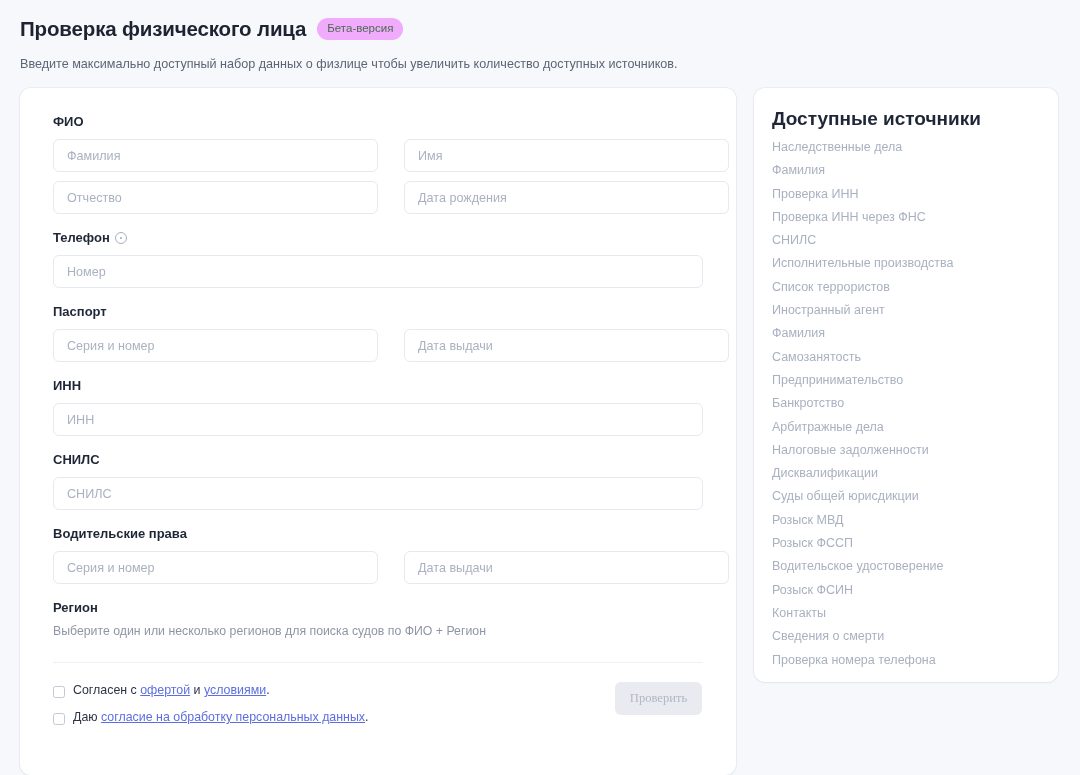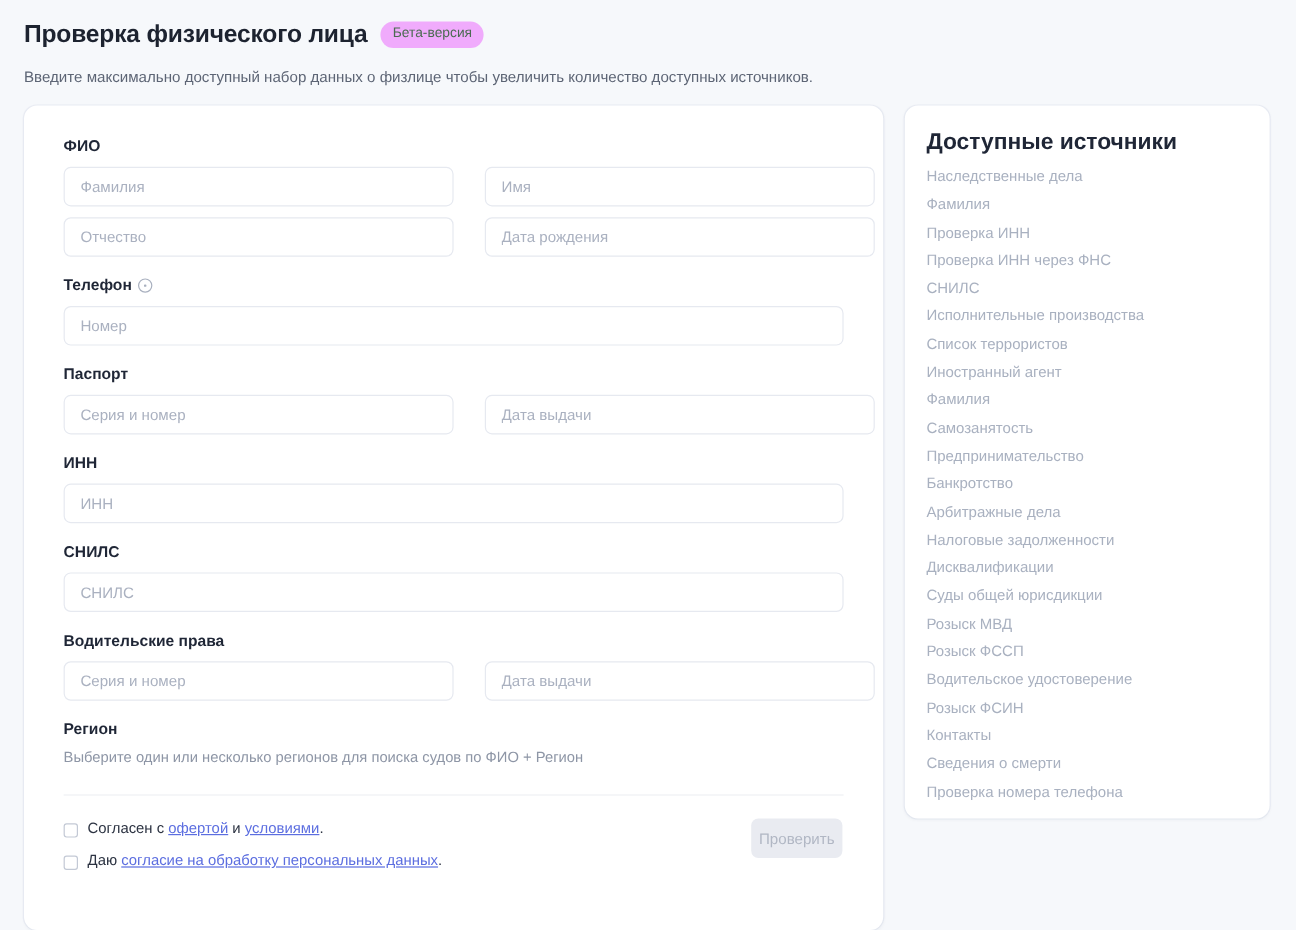--- a/index.html
+++ b/index.html
@@ -187,27 +187,27 @@
     height: 12px;
     border: 1px solid #c3c9d5;
     border-radius: 2.5px;
     background: #fff;
     flex: 0 0 12px;
     margin-top: 1px;
   }
   .lnk { color: #5c6ee0; }
 
   .submit-btn {
-    width: 76px;
+    width: 87px;
     height: 33px;
     background: #e9ebf1;
     color: #b1b7c4;
     border: none;
     border-radius: 6px;
-    font-family: Liberation Sans, sans-serif;
+    font-family: Liberation Serif, serif;
     font-size: 12.6px;
     cursor: default;
     margin-right: 1px;
   }
 
   
   .sources-title {
     font-size: 19px;
     font-weight: bold;
     color: #1f2636;

